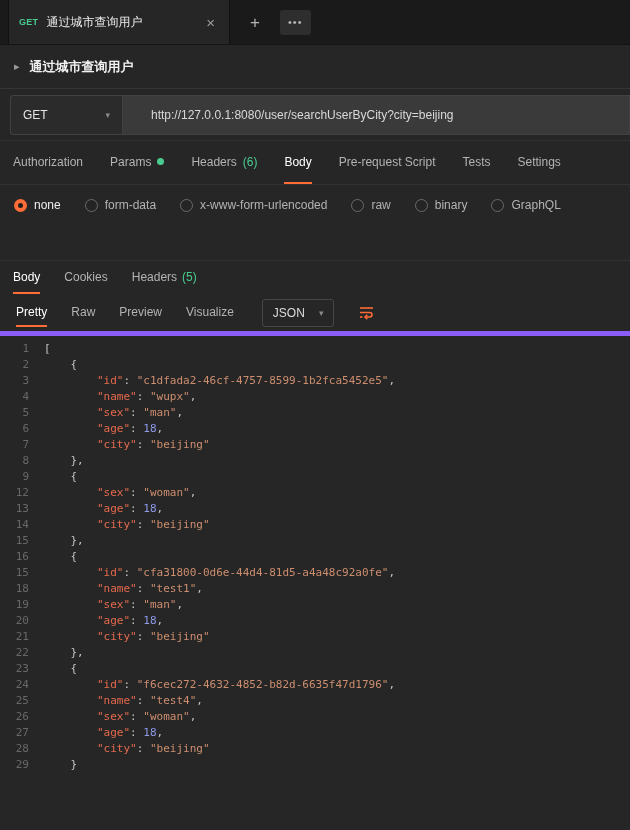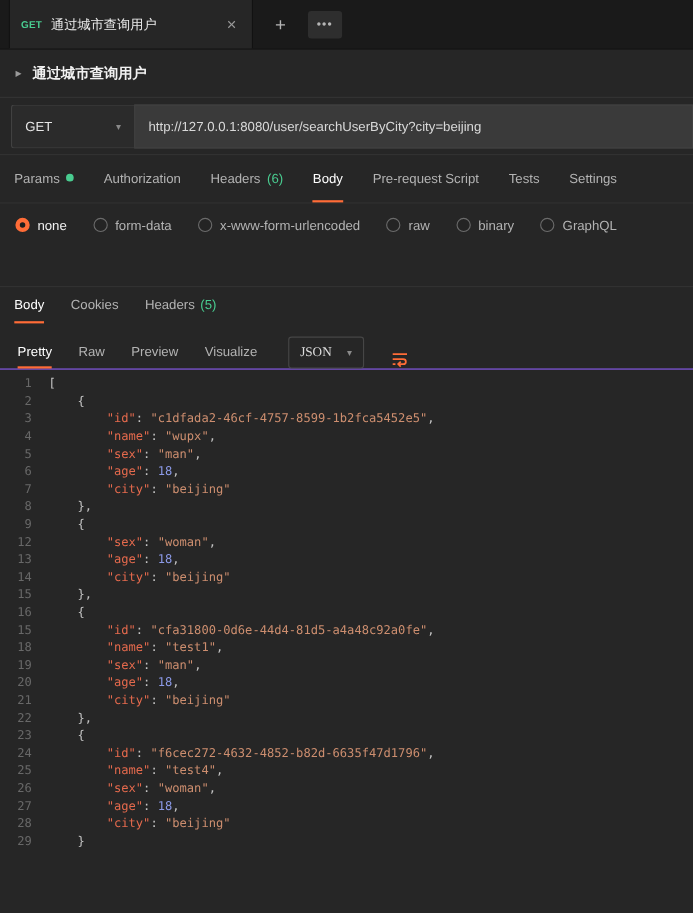--- a/index.html
+++ b/index.html
@@ -82,21 +82,21 @@
   }
   .caret { color: #8a8a8a; font-size: 9px; }
   .url-input {
     flex: 1;
     height: 40px;
     background: #3a3a3a;
     border: 1px solid #414141;
     color: #d9d9d9;
     font-size: 12px;
     font-family: "Liberation Sans", sans-serif;
-    padding: 0 12px;
+    padding: 0 28px;
     outline: none;
   }
 
   
   .req-tabs {
     display: flex;
     align-items: stretch;
     gap: 27px;
     height: 44px;
     padding: 0 13px;
@@ -116,21 +116,21 @@
   .count { color: #49cc90; }
 
   
   .body-type-row {
     display: flex;
     align-items: center;
     gap: 24px;
     height: 40px;
     padding: 0 14px;
   }
-  .radio-item { display: flex; align-items: flex-start; gap: 7px; color: #b3b3b3; cursor: pointer; white-space: nowrap; }
+  .radio-item { display: flex; align-items: flex-end; gap: 7px; color: #b3b3b3; cursor: pointer; white-space: nowrap; }
   .radio-item.selected { color: #f0f0f0; }
   .radio {
     width: 13px; height: 13px; border-radius: 50%;
     border: 1px solid #6b6b6b; background: #242424;
   }
   .radio.on { border: 4px solid #ff6c37; background: #1d1d1d; }
 
   .spacer { height: 36px; border-bottom: 1px solid #313131; }
 
   
@@ -141,40 +141,39 @@
     height: 33px;
     padding: 0 13px;
     color: #b3b3b3;
   }
   .resp-tab { display: flex; align-items: center; gap: 5px; border-bottom: 2px solid transparent; cursor: pointer; }
   .resp-tab.active { color: #fff; border-bottom-color: #ff6c37; }
 
   
   .viewer-bar {
     display: flex;
-    align-items: flex-end;
+    align-items: center;
     gap: 24px;
     height: 42px;
     padding: 0 16px;
     color: #b3b3b3;
-    border-bottom: 1px solid #8b5cf6;
+    border-bottom: 5px solid #8b5cf6;
   }
   .vtab { padding: 6px 0; border-bottom: 2px solid transparent; cursor: pointer; }
   .vtab.active { color: #fff; border-bottom-color: #ff6c37; }
   .format-select {
     display: flex;
     align-items: center;
     gap: 14px;
     border: 1px solid #464646;
     border-radius: 3px;
     padding: 6px 10px;
     color: #dcdcdc;
     cursor: pointer;
     margin-left: 4px;
-    font-family: Liberation Serif, serif;
   }
   .wrap-btn { cursor: pointer; display: flex; align-items: center; }
 
   
   .code-area {
     font-family: "DejaVu Sans Mono", monospace;
     font-size: 11px;
     line-height: 16px;
     padding-top: 5px;
     height: 495px;
@@ -215,25 +214,25 @@
 <div class="url-row">
   <div class="method-select">
     <span>GET</span>
     <span class="caret">▾</span>
   </div>
   <input class="url-input" value="http://127.0.0.1:8080/user/searchUserByCity?city=beijing" style="">
 </div>
 
 <div class="req-tabs">
   <div class="rtab">
+    <span>Authorization</span>
+  </div>
+  <div class="rtab">
     <span>Params</span>
     <span class="dot"></span>
-  </div>
-  <div class="rtab">
-    <span>Authorization</span>
   </div>
   <div class="rtab">
     <span>Headers</span>
     <span class="count">(6)</span>
   </div>
   <div class="rtab active">
     <span>Body</span>
   </div>
   <div class="rtab">
     <span>Pre-request Script</span>

